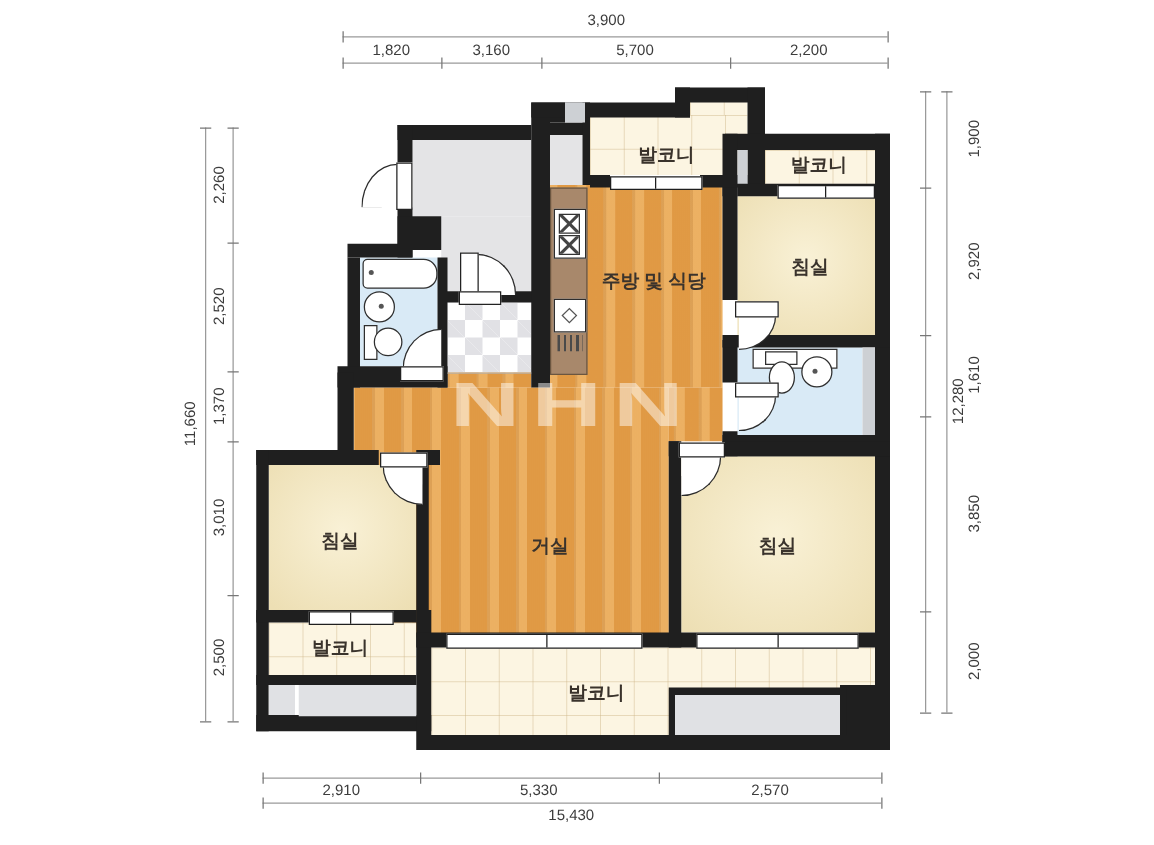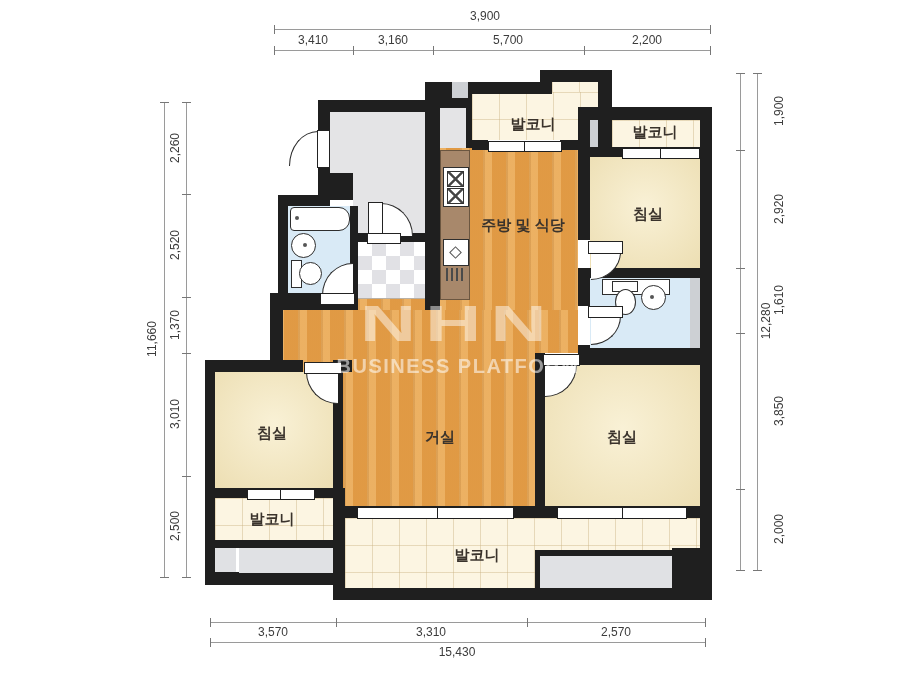--- a/index.html
+++ b/index.html
@@ -212,57 +212,56 @@
       <span>침실</span>
     </div>
   <div class="lbl" style="left:272px;top:519px;">
       <span>발코니</span>
     </div>
   <div class="lbl" style="left:477px;top:555px;">
       <span>발코니</span>
     </div>
 
   <div class="wm" style="left:338px;top:298px;width:240px;height:52px;font-size:50px;line-height:52px;letter-spacing:6px;transform:scaleX(1.55);color:rgba(255,255,255,.48);">NHN</div>
-  <div class="wm" style="left:328px;top:354px;width:260px;height:24px;font-size:20px;line-height:24px;letter-spacing:1.5px;color:rgba(255,255,255,.55);">BUSINESS PLATFORM</div>
 
   <div class="dline" style="left:274px;top:29px;width:436px;height:1px;"></div>
   <div class="tk" style="left:274px;top:25px;width:1px;height:9px;"></div>
   <div class="tk" style="left:710px;top:25px;width:1px;height:9px;"></div>
   <div class="dlbl" style="left:485px;top:16px;">
       <span>3,900</span>
     </div>
   <div class="dline" style="left:274px;top:50px;width:436px;height:1px;"></div>
   <div class="tk" style="left:274px;top:46px;width:1px;height:9px;"></div>
   <div class="tk" style="left:353px;top:46px;width:1px;height:9px;"></div>
   <div class="tk" style="left:433px;top:46px;width:1px;height:9px;"></div>
   <div class="tk" style="left:584px;top:46px;width:1px;height:9px;"></div>
   <div class="tk" style="left:710px;top:46px;width:1px;height:9px;"></div>
   <div class="dlbl" style="left:313px;top:40px;">
-      <span>3,410</span>
+      <span>1,820</span>
     </div>
   <div class="dlbl" style="left:393px;top:40px;">
       <span>3,160</span>
     </div>
   <div class="dlbl" style="left:508px;top:40px;">
       <span>5,700</span>
     </div>
   <div class="dlbl" style="left:647px;top:40px;">
       <span>2,200</span>
     </div>
 
   <div class="dline" style="left:210px;top:622px;width:495px;height:1px;"></div>
   <div class="tk" style="left:210px;top:618px;width:1px;height:9px;"></div>
   <div class="tk" style="left:336px;top:618px;width:1px;height:9px;"></div>
   <div class="tk" style="left:527px;top:618px;width:1px;height:9px;"></div>
   <div class="tk" style="left:705px;top:618px;width:1px;height:9px;"></div>
   <div class="dlbl" style="left:273px;top:632px;">
-      <span>3,570</span>
+      <span>2,910</span>
     </div>
   <div class="dlbl" style="left:431px;top:632px;">
-      <span>3,310</span>
+      <span>5,330</span>
     </div>
   <div class="dlbl" style="left:616px;top:632px;">
       <span>2,570</span>
     </div>
   <div class="dline" style="left:210px;top:642px;width:495px;height:1px;"></div>
   <div class="tk" style="left:210px;top:638px;width:1px;height:9px;"></div>
   <div class="tk" style="left:705px;top:638px;width:1px;height:9px;"></div>
   <div class="dlbl" style="left:457px;top:652px;">
       <span>15,430</span>
     </div>

